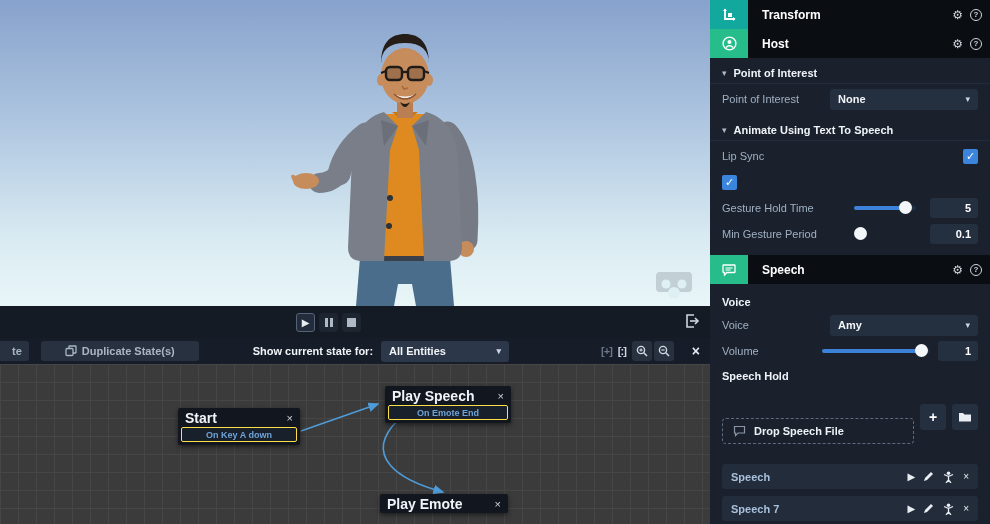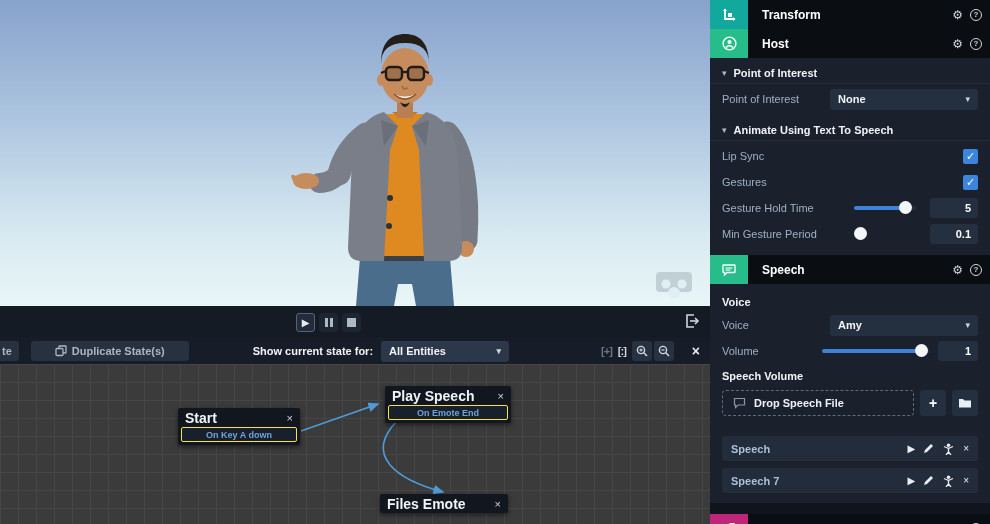--- a/index.html
+++ b/index.html
@@ -22,21 +22,21 @@
   .pause-bars { display:flex; gap:2px; }
   .pause-bars i { display:block; width:3px; height:9px; background:#aeb9c6; }
   .stop-sq { width:9px; height:9px; background:#aeb9c6; }
   .popout { position:absolute; right:10px; top:7px; cursor:pointer; }
 
   
   .sm-toolbar { position:absolute; left:0; top:338px; width:710px; height:26px; background:#161d28;
     display:flex; align-items:center; }
   .tb-btn { height:20px; background:#28313f; border-radius:3px; color:#aab6c4; font-size:11px; font-weight:bold;
     display:flex; align-items:center; gap:5px; padding:0 24px; cursor:pointer; }
-  .tb-btn.cut { border-radius:0 3px 3px 0; padding:0 7px 0 2px; margin-right:12px; }
+  .tb-btn.cut { border-radius:0 3px 3px 0; padding:0 7px 0 12px; margin-right:12px; }
   .show-label { margin-left:auto; color:#f2f5f8; font-size:11px; font-weight:bold; }
   .entities-dd { width:128px; height:21px; background:#2c3749; border-radius:3px; margin:0 8px 0 8px;
     display:flex; align-items:center; color:#f2f5f8; font-size:11px; font-weight:bold; padding:0 8px; cursor:pointer; }
   .entities-dd .chev { margin-left:auto; color:#cdd6e0; font-size:9px; }
   .tb-icons { display:flex; align-items:center; gap:6px; margin-left:84px; }
   .frame-ic { color:#6a7688; font-size:11px; font-weight:bold; cursor:pointer; letter-spacing:-1px; }
   .frame-ic.bright { color:#cfd8e2; }
   .zoom-box { display:flex; gap:2px; }
   .zoom-btn { width:20px; height:20px; background:#28313f; border-radius:3px; display:flex; align-items:center;
     justify-content:center; cursor:pointer; }
@@ -79,21 +79,21 @@
   .checkbox { width:15px; height:15px; background:#3b86dc; border-radius:2px; color:#fff; font-size:11px;
     display:flex; align-items:center; justify-content:center; cursor:pointer; }
   .slider { position:relative; height:4px; background:#223047; border-radius:2px; }
   .slider .fill { position:absolute; left:0; top:0; height:4px; background:#3b82d8; border-radius:2px; }
   .slider .thumb { position:absolute; top:-5px; width:13px; height:13px; background:#f4f7fa; border-radius:50%;
     cursor:pointer; }
   .numbox { width:48px; height:20px; background:#242f3f; border-radius:3px; color:#fff; font-size:11px;
     font-weight:bold; display:flex; align-items:center; justify-content:flex-end; padding:0 7px; }
   .dropzone-row { display:flex; align-items:center; gap:6px; padding:6px 12px 4px 12px; }
   .dropzone { flex:1; height:26px; border:1px dashed #5c6b80; border-radius:4px; display:flex; align-items:center;
-    gap:8px; padding:0 10px; cursor:pointer; }
+    gap:8px; padding:0 10px; cursor:pointer;margin-top:28px; }
   .dropzone span.t { color:#eef2f6; font-size:11px; font-weight:bold; }
   .sq-btn { width:26px; height:26px; background:#242f3f; border-radius:3px; display:flex; align-items:center;
     justify-content:center; color:#fff; font-size:14px; font-weight:bold; cursor:pointer; }
   .file-row { margin:7px 12px 0 12px; height:25px; background:#232c3a; border-radius:3px; display:flex;
     align-items:center; padding:0 9px; }
   .file-name { color:#a9c1dc; font-size:11px; font-weight:bold; flex:1; }
   .file-icons { display:flex; align-items:center; gap:8px; }
   .fi { color:#e9eef4; font-size:10px; cursor:pointer; line-height:1; }
   .gap { height:11px; background:#10151d; }
 </style>
@@ -240,21 +240,21 @@
         <span class="node-title">Play Speech</span>
         <span class="node-x">×</span>
       </div>
       <div class="node-body">
         <span>On Emote End</span>
       </div>
     </div>
 
     <div class="node" style="left:380px; top:130px; width:128px;">
       <div class="node-head">
-        <span class="node-title">Files Emote</span>
+        <span class="node-title">Play Emote</span>
         <span class="node-x">×</span>
       </div>
     </div>
   </div>
 
   <div class="inspector">
 
     <div class="comp-head">
       <div class="comp-icon" style="background:#13a89e;">
         <svg width="14" height="14" viewBox="0 0 14 14">
@@ -303,21 +303,20 @@
         <span class="tri">▾</span>
         <span class="t">Animate Using Text To Speech</span>
       </div>
       <div class="prow">
         <span class="plabel">Lip Sync</span>
         <div class="checkbox">
           <span>✓</span>
         </div>
       </div>
       <div class="prow">
-        <span class="plabel">Gestures</span>
         <div class="checkbox">
           <span>✓</span>
         </div>
       </div>
       <div class="prow">
         <span class="plabel">Gesture Hold Time</span>
         <div class="slider" style="width:62px; margin-right:14px;">
           <div class="fill" style="width:52px;"></div>
           <div class="thumb" style="left:45px;"></div>
         </div>
@@ -364,21 +363,21 @@
         <span class="plabel">Volume</span>
         <div class="slider" style="width:108px; margin-right:8px;">
           <div class="fill" style="width:100px;"></div>
           <div class="thumb" style="left:93px;"></div>
         </div>
         <div class="numbox" style="width:40px;">
           <span>1</span>
         </div>
       </div>
 
-      <div class="group-title">Speech Volume</div>
+      <div class="group-title">Speech Hold</div>
       <div class="dropzone-row">
         <div class="dropzone">
           <svg width="13" height="12" viewBox="0 0 13 12">
             <path d="M1.5,1.5 L11.5,1.5 L11.5,8 L5,8 L2.5,10.5 L2.5,8 L1.5,8 Z" fill="none" stroke="#8a95a5" stroke-width="1.2"></path>
           </svg>
           <span class="t">Drop Speech File</span>
         </div>
         <div class="sq-btn">
           <span>+</span>
         </div>

